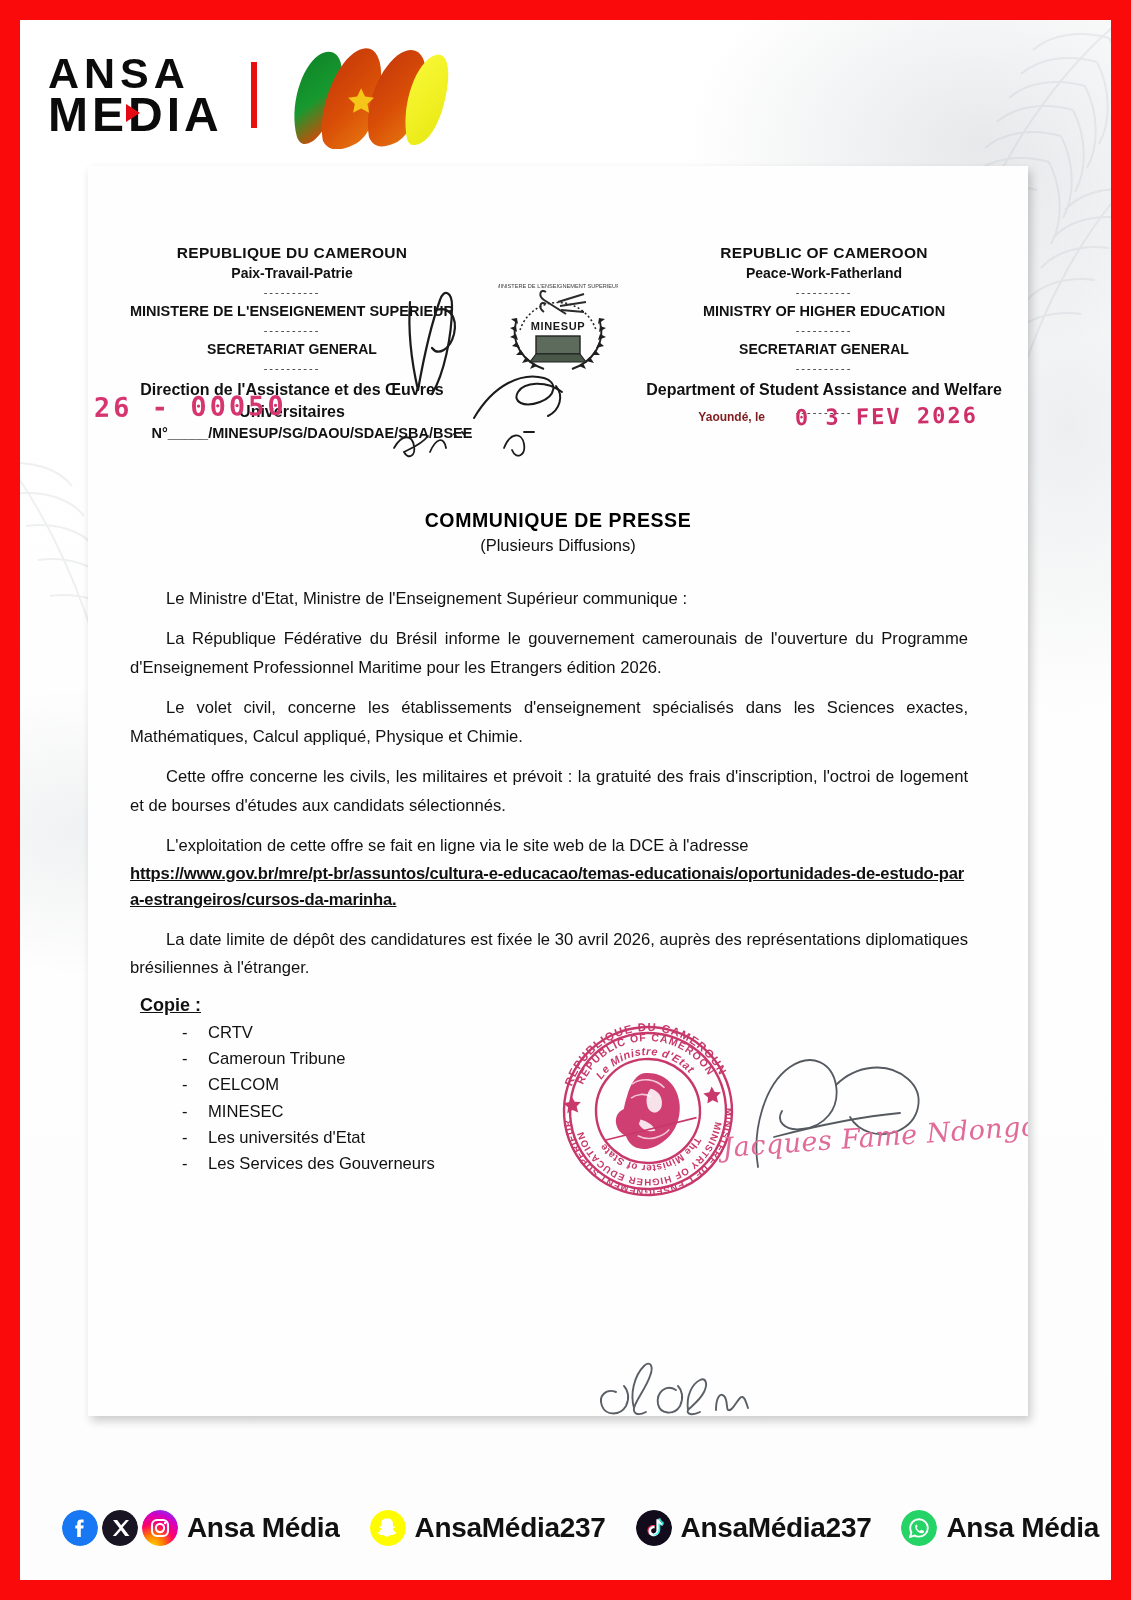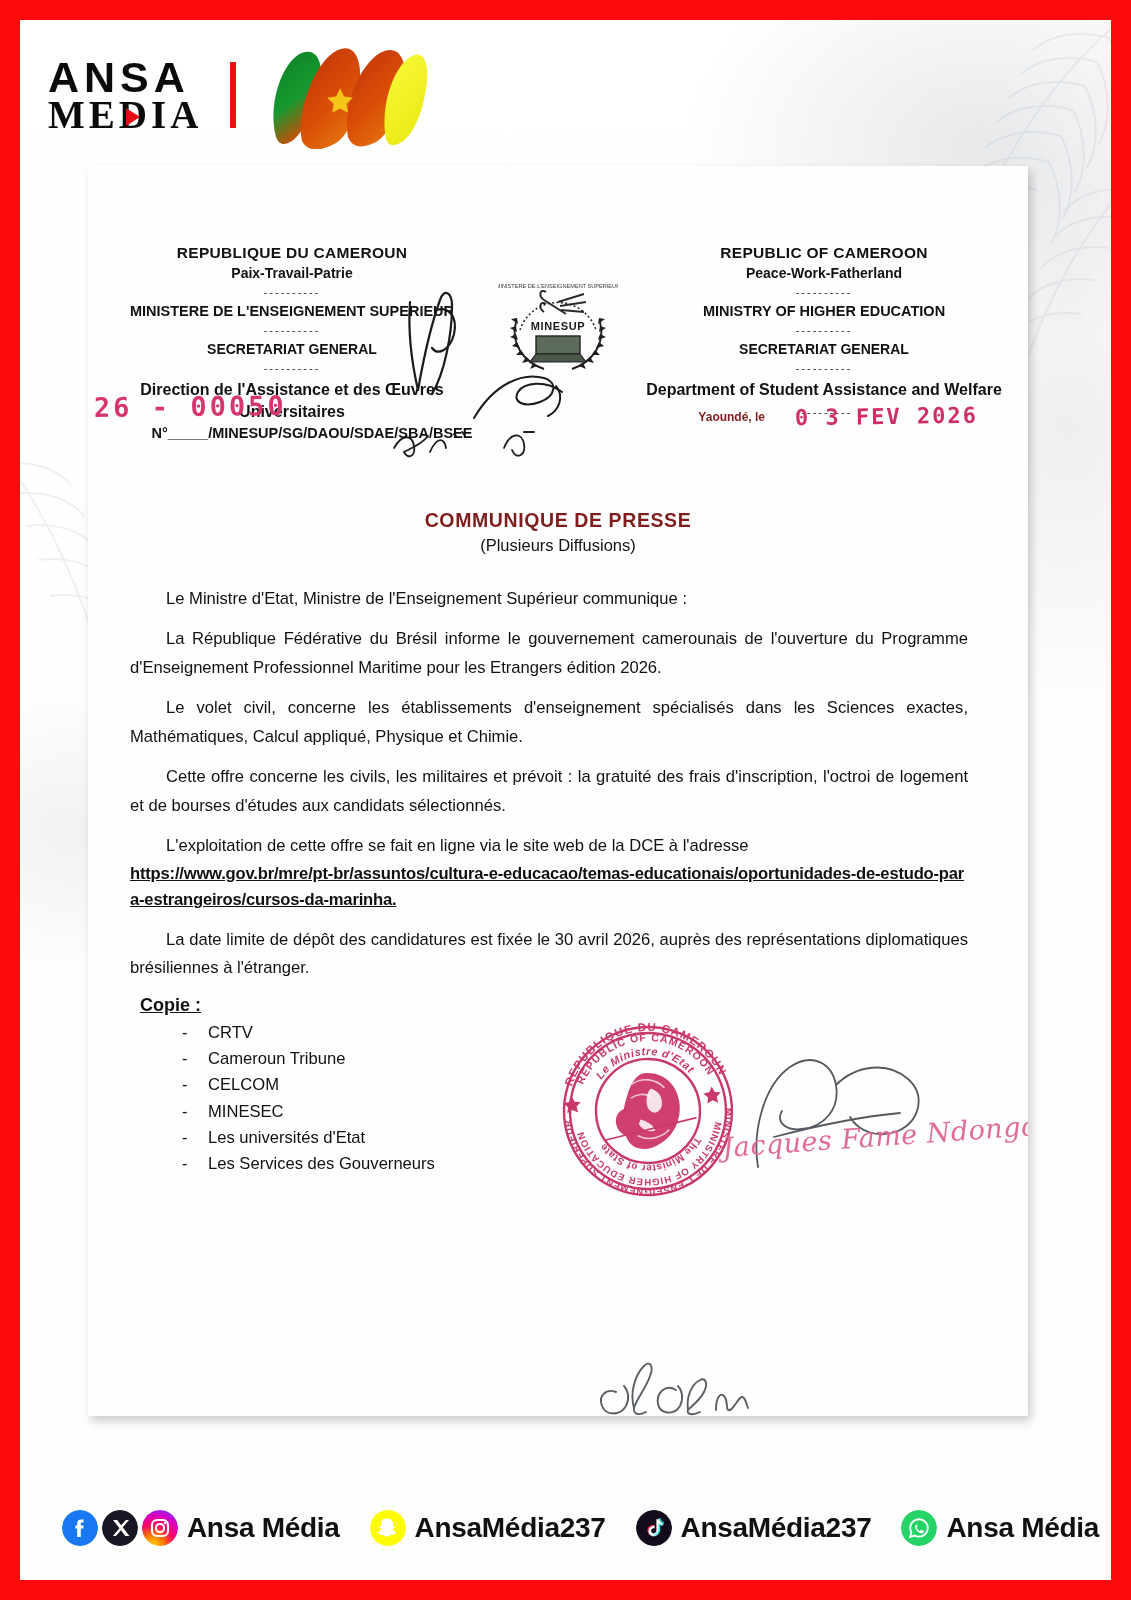--- a/index.html
+++ b/index.html
@@ -47,22 +47,22 @@
   .ansa-word {
     display:flex; flex-direction:column;
     line-height:0.93;
   }
   .ansa-top {
     font-size:43px; font-weight:700; letter-spacing:5px;
     color:#0b0b0b;
     font-family:"Liberation Sans", sans-serif;
   }
   .ansa-bot {
-    font-size:39px; font-weight:800; letter-spacing:4px;
-    color:#0b0b0b; position:relative;font-family:Liberation Serif, serif;
+    font-size:48px; font-weight:800; letter-spacing:4px;
+    color:#0b0b0b; position:relative;
   }
   .ansa-bot .play {
     position:absolute; left:78px; top:11px;
     width:0; height:0;
     border-left:14px solid #e50914;
     border-top:9px solid transparent;
     border-bottom:9px solid transparent;
   }
   .divider-bar {
     width:6px; height:66px; background:#e8110f;
@@ -123,21 +123,21 @@
     font-family:"DejaVu Sans Mono", monospace;
     font-size:22px; font-weight:700; color:#cf2f68;
     letter-spacing:2px;
     transform:rotate(-0.8deg);
   }
 
   
   .doc-title {
     text-align:center; margin-top:86px;
   }
-  .doc-title .t1 { font-size:19.5px; font-weight:700; letter-spacing:0.6px; color:#7f1d1d; }
+  .doc-title .t1 { font-size:19.5px; font-weight:700; letter-spacing:0.6px; color:#000000; }
   .doc-title .t2 { font-size:16.5px; font-weight:400; margin-top:4px; color:#111; }
 
   
   .body-text {
     padding:0 60px 0 42px;
     margin-top:30px;
     color:#111;
   }
   .body-text p {
     font-size:16.6px;

